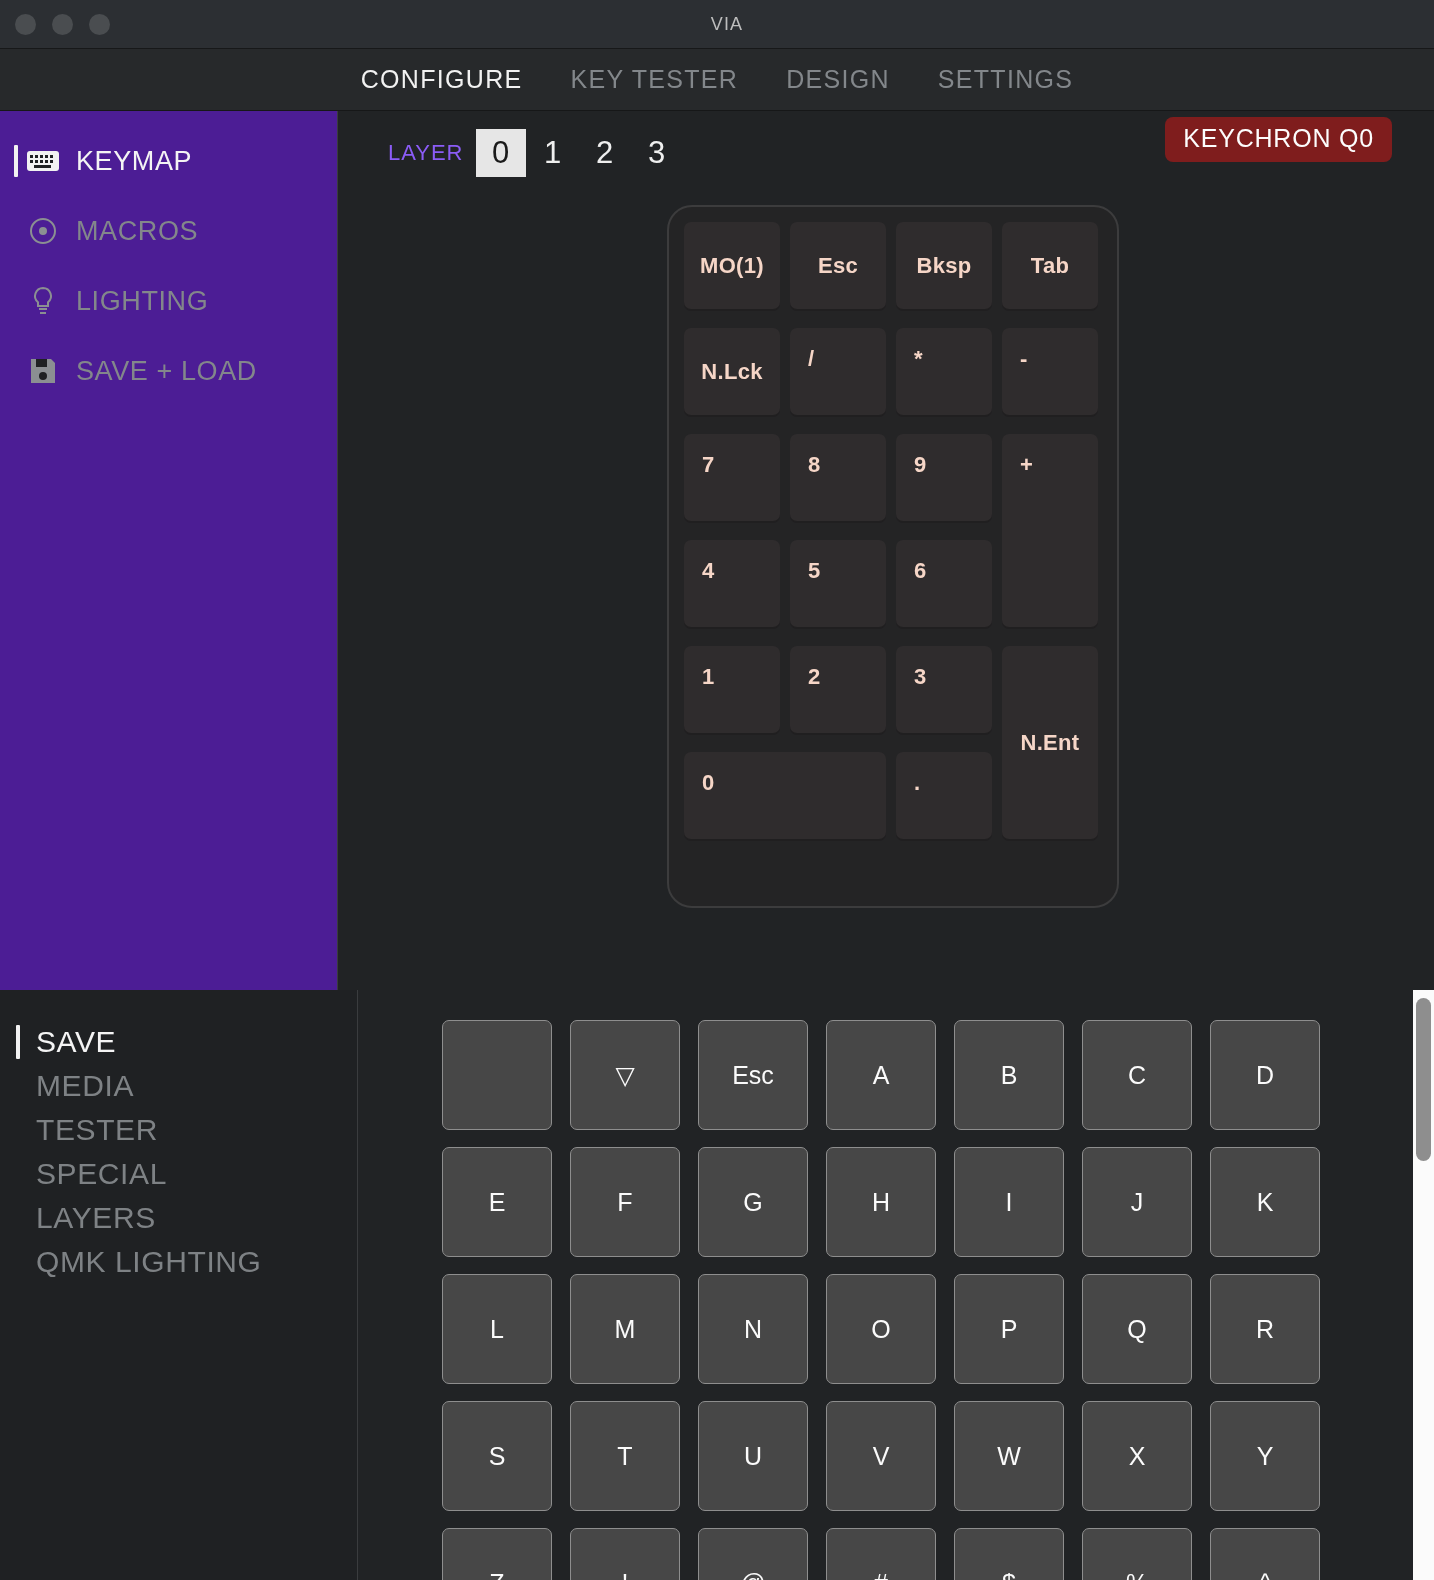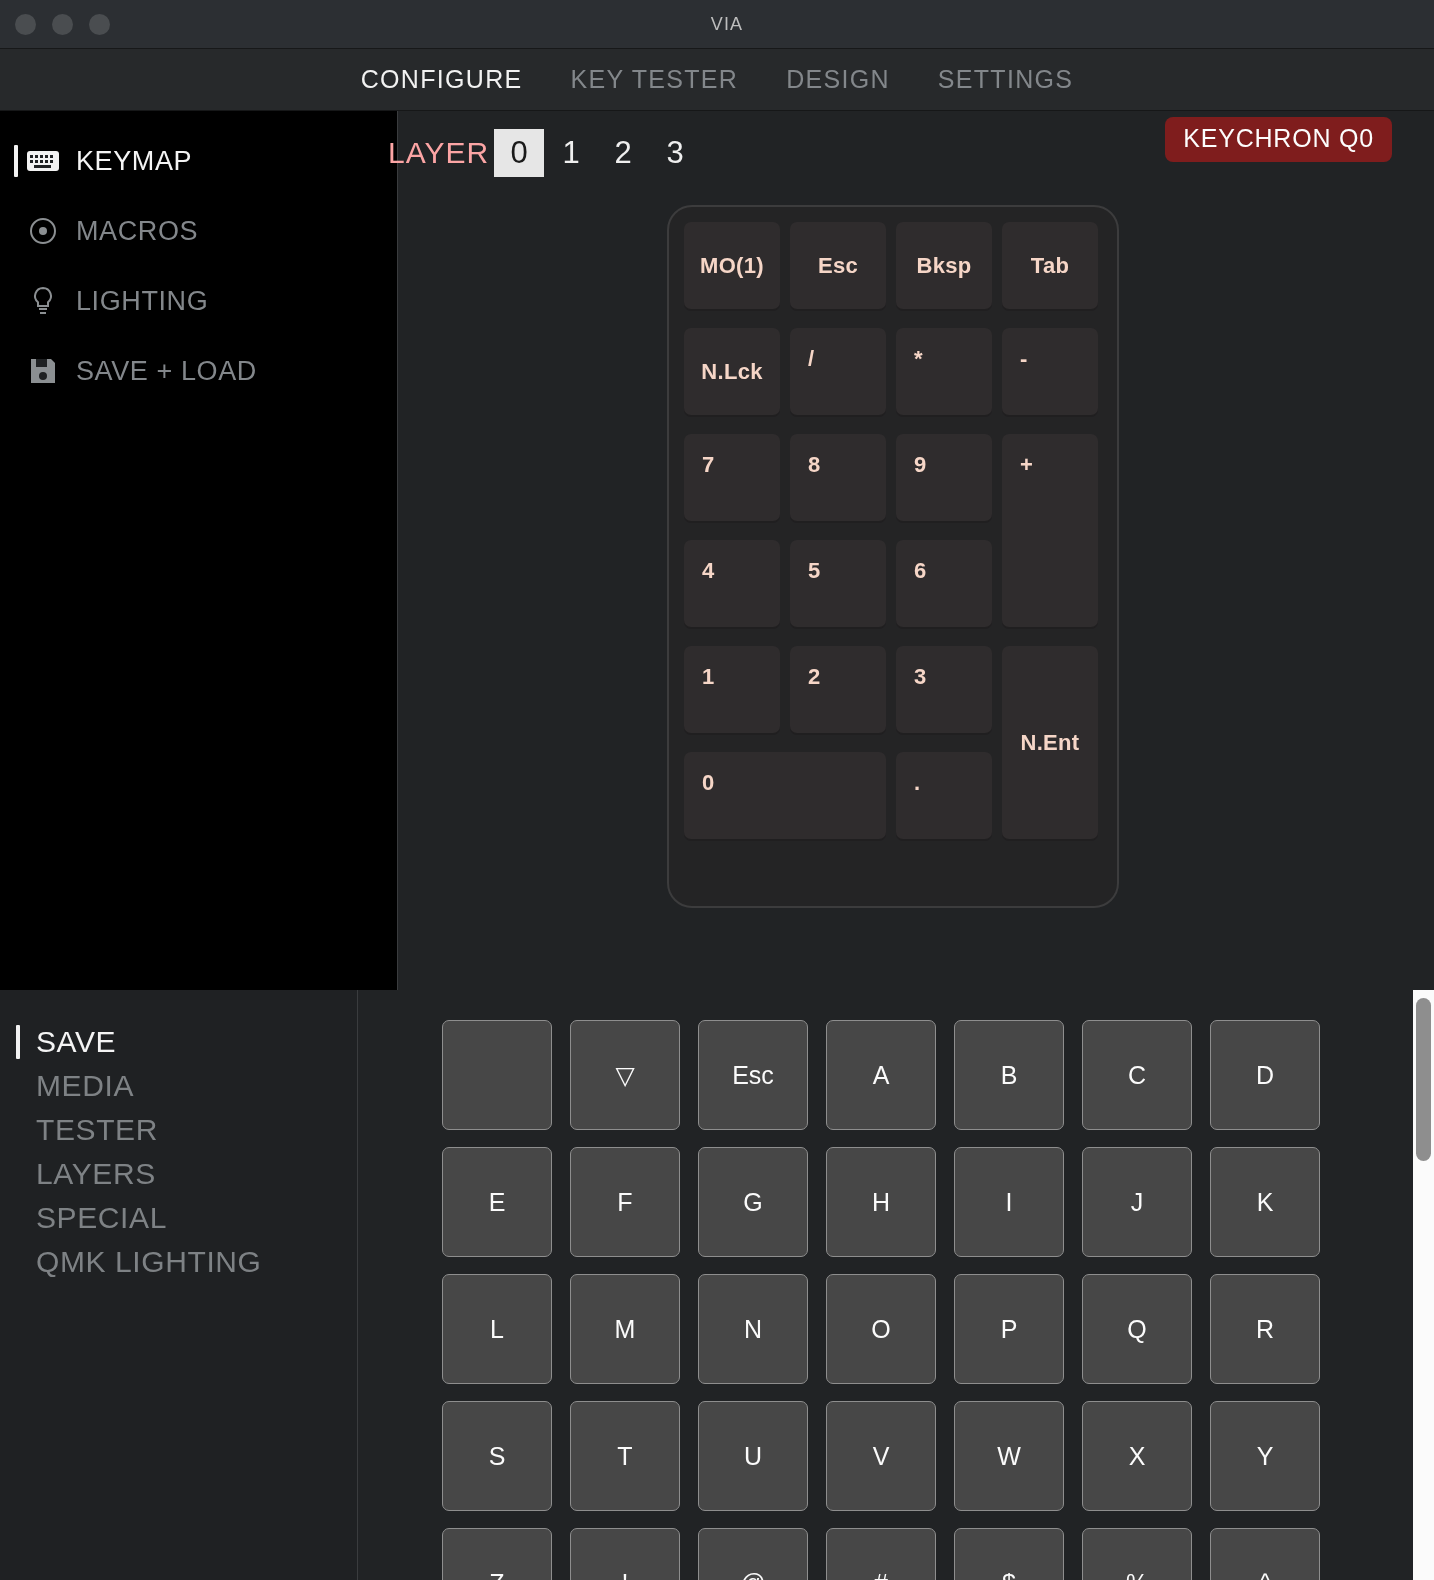--- a/index.html
+++ b/index.html
@@ -33,22 +33,22 @@
   .navtab {
     font-size: 25px; letter-spacing: 1.3px; color: #83878b; font-weight: 400;
     cursor: pointer; white-space: nowrap;
   }
   .navtab.active { color: #f2f2f2; }
 
   
   .upper { position: absolute; top: 111px; left: 0; width: 1434px; height: 879px; }
 
   .sidebar {
-    position: absolute; top: 0; left: 0; width: 398px; height: 879px;
-    background: #000000; border-right: 1px solid #3a3c3e;
+    position: absolute; top: 0; left: 0; width: 338px; height: 879px;
+    background: #4c1d95; border-right: 1px solid #3a3c3e;
   }
   .side-item {
     display: flex; align-items: center; gap: 16px;
     height: 48px; padding-left: 14px; margin-top: 22px; cursor: pointer;
     position: relative;
   }
   .side-item:first-child { margin-top: 26px; }
   .side-item .bar {
     position: absolute; left: 14px; top: 8px; width: 4px; height: 32px;
     background: #f2f2f2; border-radius: 1px; display: none;
@@ -65,21 +65,21 @@
     white-space: nowrap;
   }
   .side-item.active .lbl { color: #f4f4f4; }
 
   
   .layerbar {
     position: absolute; top: 18px; left: 388px;
     display: flex; align-items: center; gap: 0px;
   }
   .layer-label {
-    font-size: 30px; letter-spacing: 1px; color: #fca5a5; margin-right: 5px;
+    font-size: 22px; letter-spacing: 1px; color: #8b5cf6; margin-right: 12px;
   }
   .layer-btn {
     width: 50px; height: 48px; display: flex; align-items: center; justify-content: center;
     font-size: 31px; color: #efefef; cursor: pointer; margin-right: 2px;
   }
   .layer-btn.sel { background: #e6e6e6; color: #1a1a1a; }
 
   
   .device-badge {
     position: absolute; top: 6px; right: 42px;
@@ -360,24 +360,24 @@
           <span class="bar"></span>
           <span class="lbl">SAVE</span>
         </div>
         <div class="cat-item">
           <span class="lbl">MEDIA</span>
         </div>
         <div class="cat-item">
           <span class="lbl">TESTER</span>
         </div>
         <div class="cat-item">
+          <span class="lbl">SPECIAL</span>
+        </div>
+        <div class="cat-item">
           <span class="lbl">LAYERS</span>
-        </div>
-        <div class="cat-item">
-          <span class="lbl">SPECIAL</span>
         </div>
         <div class="cat-item">
           <span class="lbl">QMK LIGHTING</span>
         </div>
       </div>
     <div class="picker" id="picker">
         <div class="prow">
           <div class="pkey"></div>
           <div class="pkey">▽</div>
           <div class="pkey">Esc</div>

